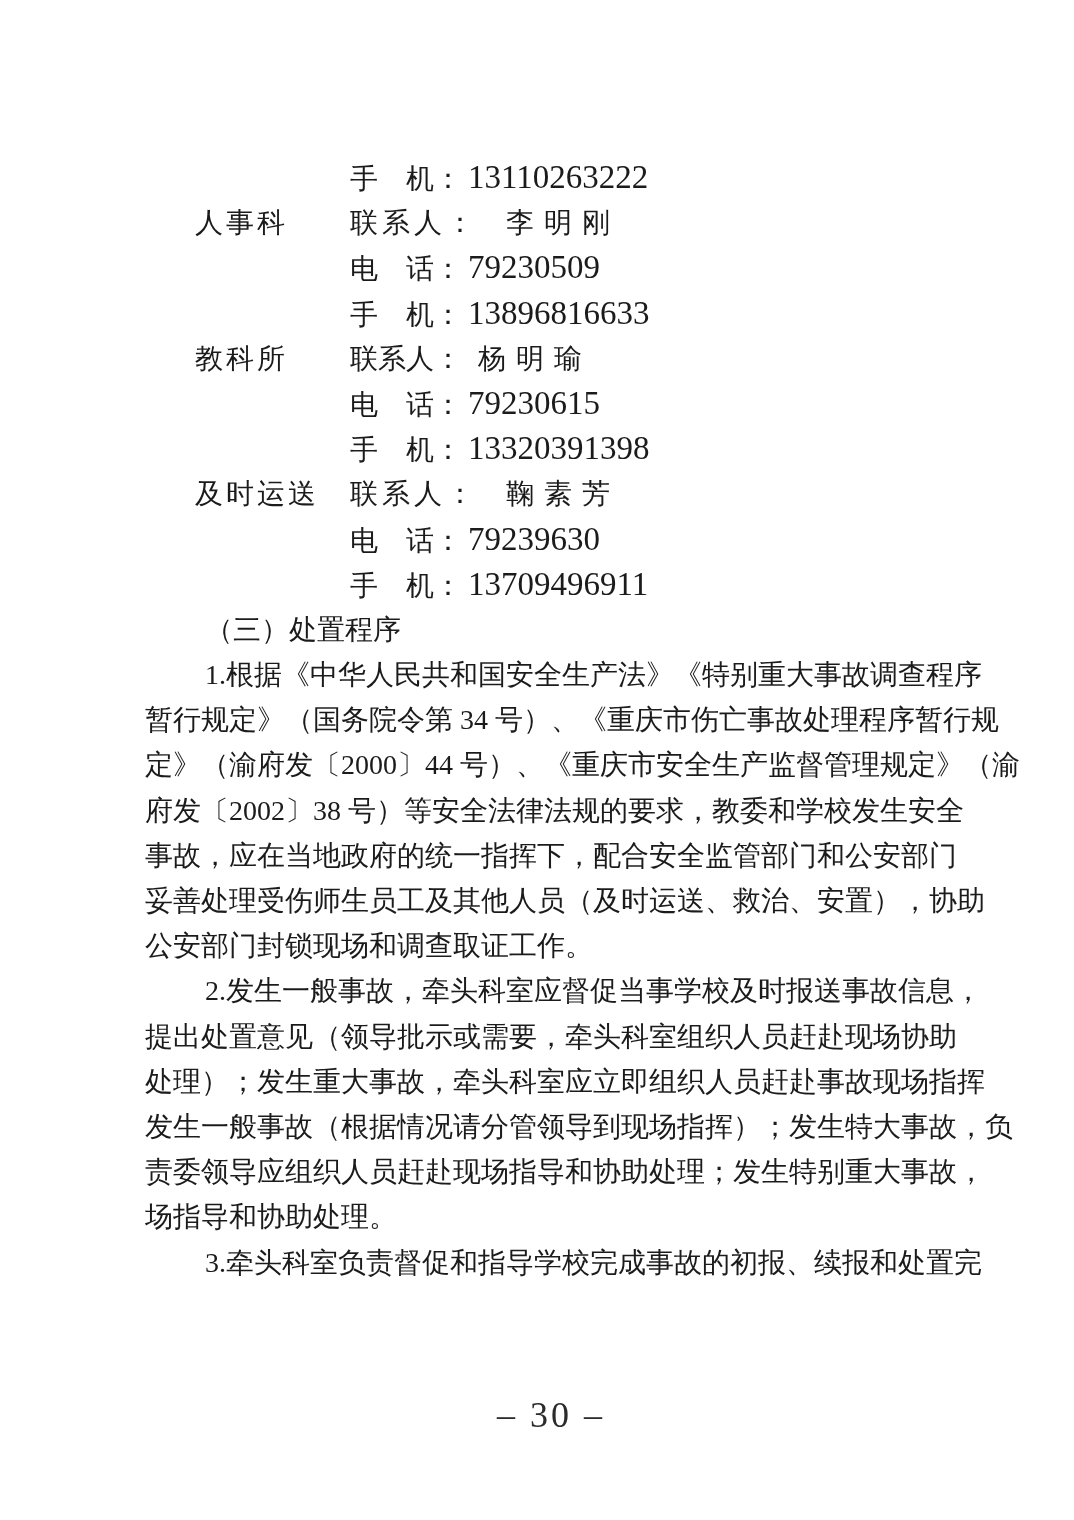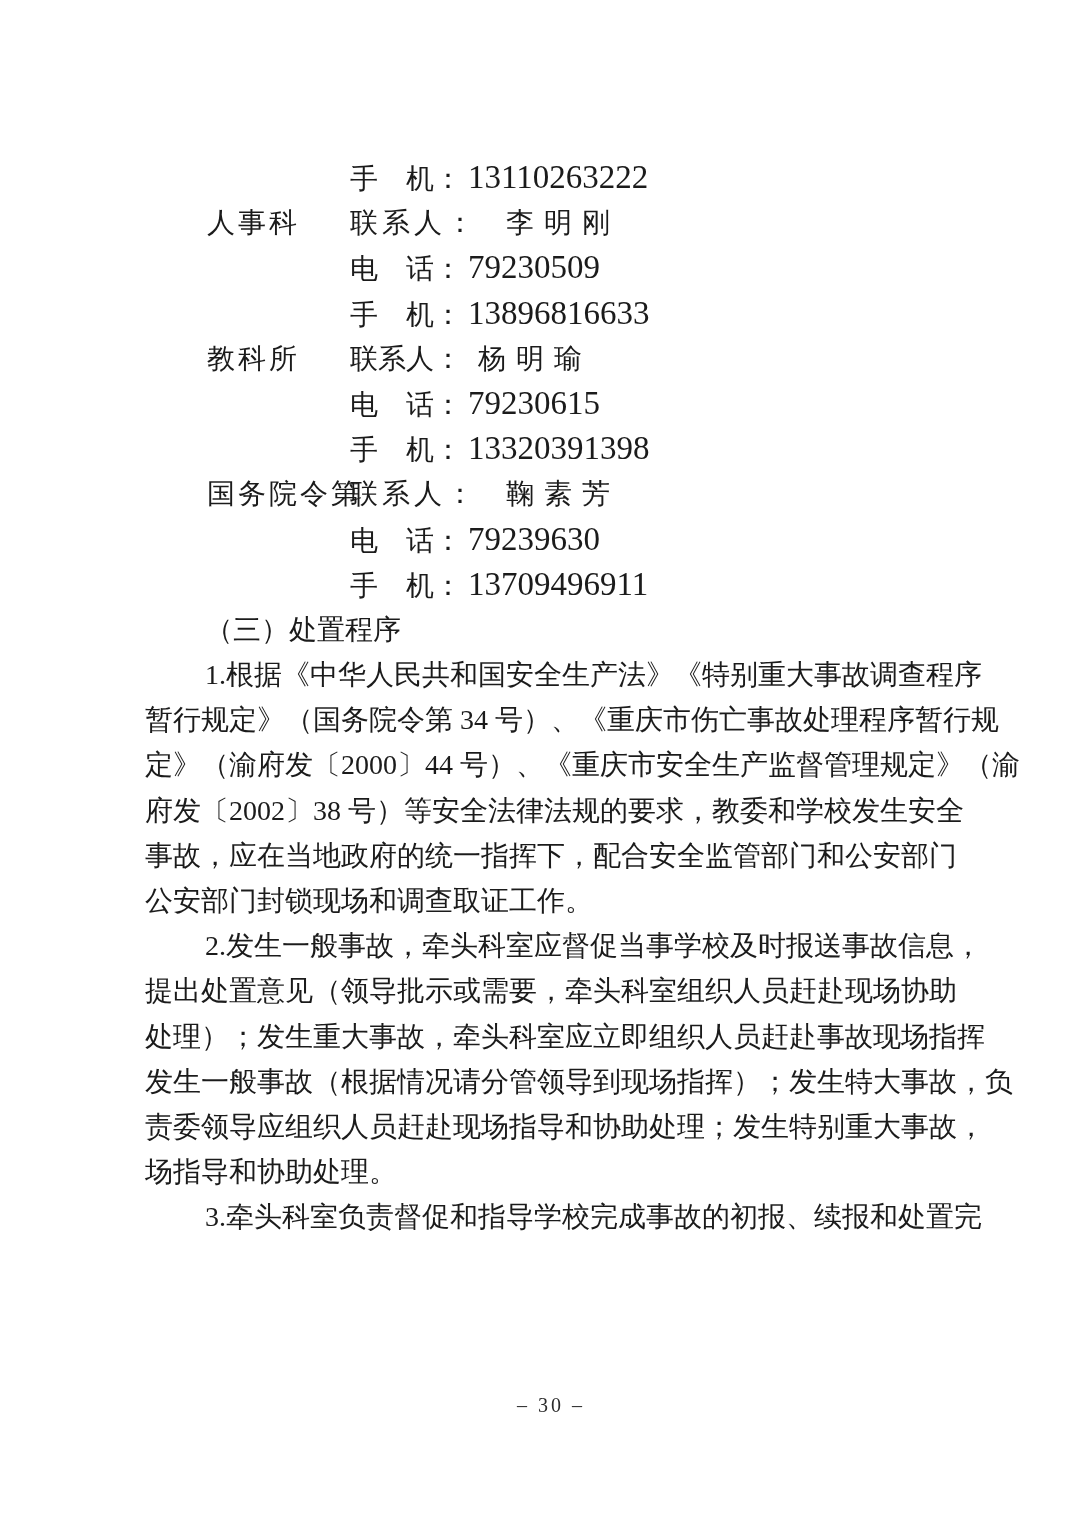--- a/index.html
+++ b/index.html
@@ -26,21 +26,21 @@
     white-space: nowrap;
   }
   
   .crow {
     position: relative;
     padding-left: 205px;
     height: 45.2px;
   }
   .dept {
     position: absolute;
-    left: 62px;
+    left: 50px;
     top: 0;
     letter-spacing: 3px;
     text-align: right;
   }
   .clabel { letter-spacing: 0; }
   .crow.spread .clabel { letter-spacing: 4px; }
   .cvalue.num {
     font-size: 33px;
     padding-left: 6px;
   }
@@ -57,21 +57,21 @@
   }
   
   .pline { height: 45.2px; }
   .pline.indent { text-indent: 60px; }
   
   .pageno {
     position: absolute;
     top: 1394px;
     left: 551px;
     transform: translateX(-50%);
-    font-size: 20px;
+    font-size: 36px;
     letter-spacing: 3px;
     color: #2b2b2b;
     white-space: nowrap;
   }
 </style>
 </head>
 <body>
 
 <div class="page">
   <div class="doc">
@@ -91,36 +91,37 @@
     <div class="crow">
       <span class="dept">教科所</span><span class="clabel">联系人：</span><span class="cvalue name">杨明瑜</span>
     </div>
     <div class="crow">
       <span class="dept"></span><span class="clabel">电　话：</span><span class="cvalue num">79230615</span>
     </div>
     <div class="crow">
       <span class="dept"></span><span class="clabel">手　机：</span><span class="cvalue num">13320391398</span>
     </div>
     <div class="crow spread">
-      <span class="dept">国务院令第</span><span class="clabel">联系人：</span><span class="cvalue name">鞠素芳</span>
+      <span class="dept">及时运送</span><span class="clabel">联系人：</span><span class="cvalue name">鞠素芳</span>
     </div>
     <div class="crow">
       <span class="dept"></span><span class="clabel">电　话：</span><span class="cvalue num">79239630</span>
     </div>
     <div class="crow">
       <span class="dept"></span><span class="clabel">手　机：</span><span class="cvalue num">13709496911</span>
     </div>
 
     <div class="heading">（三）处置程序</div>
 
     <div class="pline indent">1.根据《中华人民共和国安全生产法》《特别重大事故调查程序</div>
     <div class="pline">暂行规定》（国务院令第 34 号）、《重庆市伤亡事故处理程序暂行规</div>
     <div class="pline">定》（渝府发〔2000〕44 号）、《重庆市安全生产监督管理规定》（渝</div>
     <div class="pline">府发〔2002〕38 号）等安全法律法规的要求，教委和学校发生安全</div>
     <div class="pline">事故，应在当地政府的统一指挥下，配合安全监管部门和公安部门</div>
+    <div class="pline">妥善处理受伤师生员工及其他人员（及时运送、救治、安置），协助</div>
     <div class="pline">公安部门封锁现场和调查取证工作。</div>
 
     <div class="pline indent">2.发生一般事故，牵头科室应督促当事学校及时报送事故信息，</div>
     <div class="pline">提出处置意见（领导批示或需要，牵头科室组织人员赶赴现场协助</div>
     <div class="pline">处理）；发生重大事故，牵头科室应立即组织人员赶赴事故现场指挥</div>
     <div class="pline">发生一般事故（根据情况请分管领导到现场指挥）；发生特大事故，负</div>
     <div class="pline">责委领导应组织人员赶赴现场指导和协助处理；发生特别重大事故，</div>
     <div class="pline">场指导和协助处理。</div>
 
     <div class="pline indent">3.牵头科室负责督促和指导学校完成事故的初报、续报和处置完</div>

